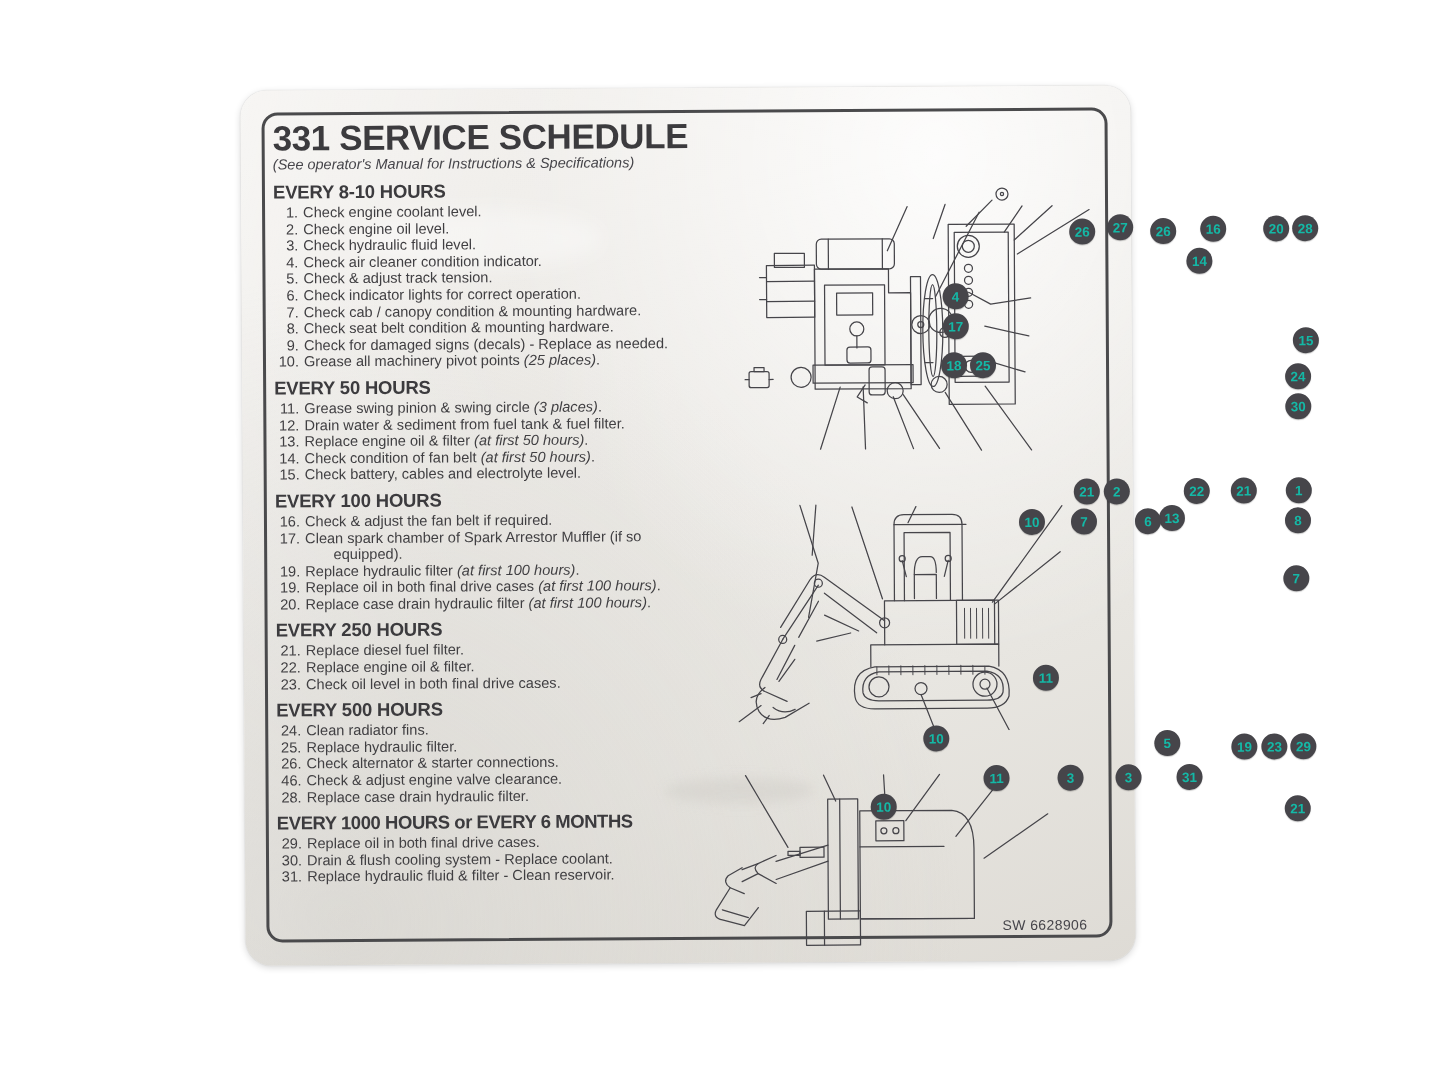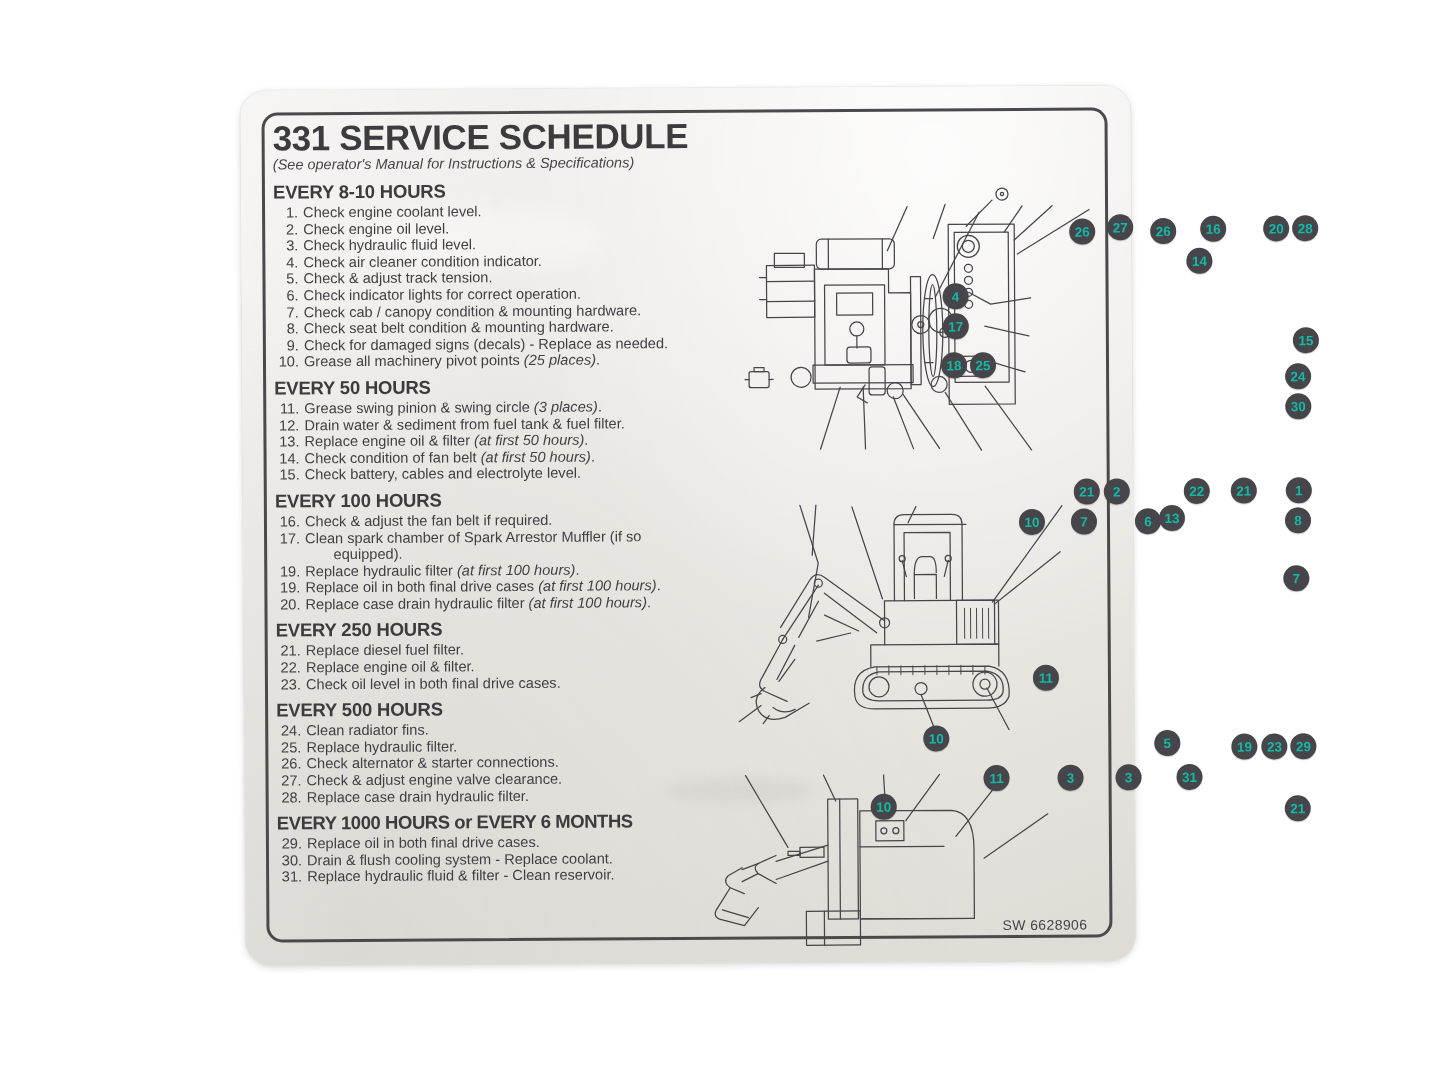--- a/index.html
+++ b/index.html
@@ -197,21 +197,21 @@
             <li><span class="num">22.</span><span>Replace engine oil &amp; filter.</span></li>
             <li><span class="num">23.</span><span>Check oil level in both final drive cases.</span></li>
           </ol>
         </div>
         <div class="sched-group">
           <div class="group-head">EVERY 500 HOURS</div>
           <ol class="items">
             <li><span class="num">24.</span><span>Clean radiator fins.</span></li>
             <li><span class="num">25.</span><span>Replace hydraulic filter.</span></li>
             <li><span class="num">26.</span><span>Check alternator &amp; starter connections.</span></li>
-            <li><span class="num">27.</span><span>Check &amp; adjust engine valve clearance.</span></li>
+            <li><span class="num">46.</span><span>Check &amp; adjust engine valve clearance.</span></li>
             <li><span class="num">28.</span><span>Replace case drain hydraulic filter.</span></li>
           </ol>
         </div>
         <div class="sched-group">
           <div class="group-head wide">EVERY 1000 HOURS or EVERY 6 MONTHS</div>
           <ol class="items">
             <li><span class="num">29.</span><span>Replace oil in both final drive cases.</span></li>
             <li><span class="num">30.</span><span>Drain &amp; flush cooling system - Replace coolant.</span></li>
             <li><span class="num">31.</span><span>Replace hydraulic fluid &amp; filter - Clean reservoir.</span></li>
           </ol>

